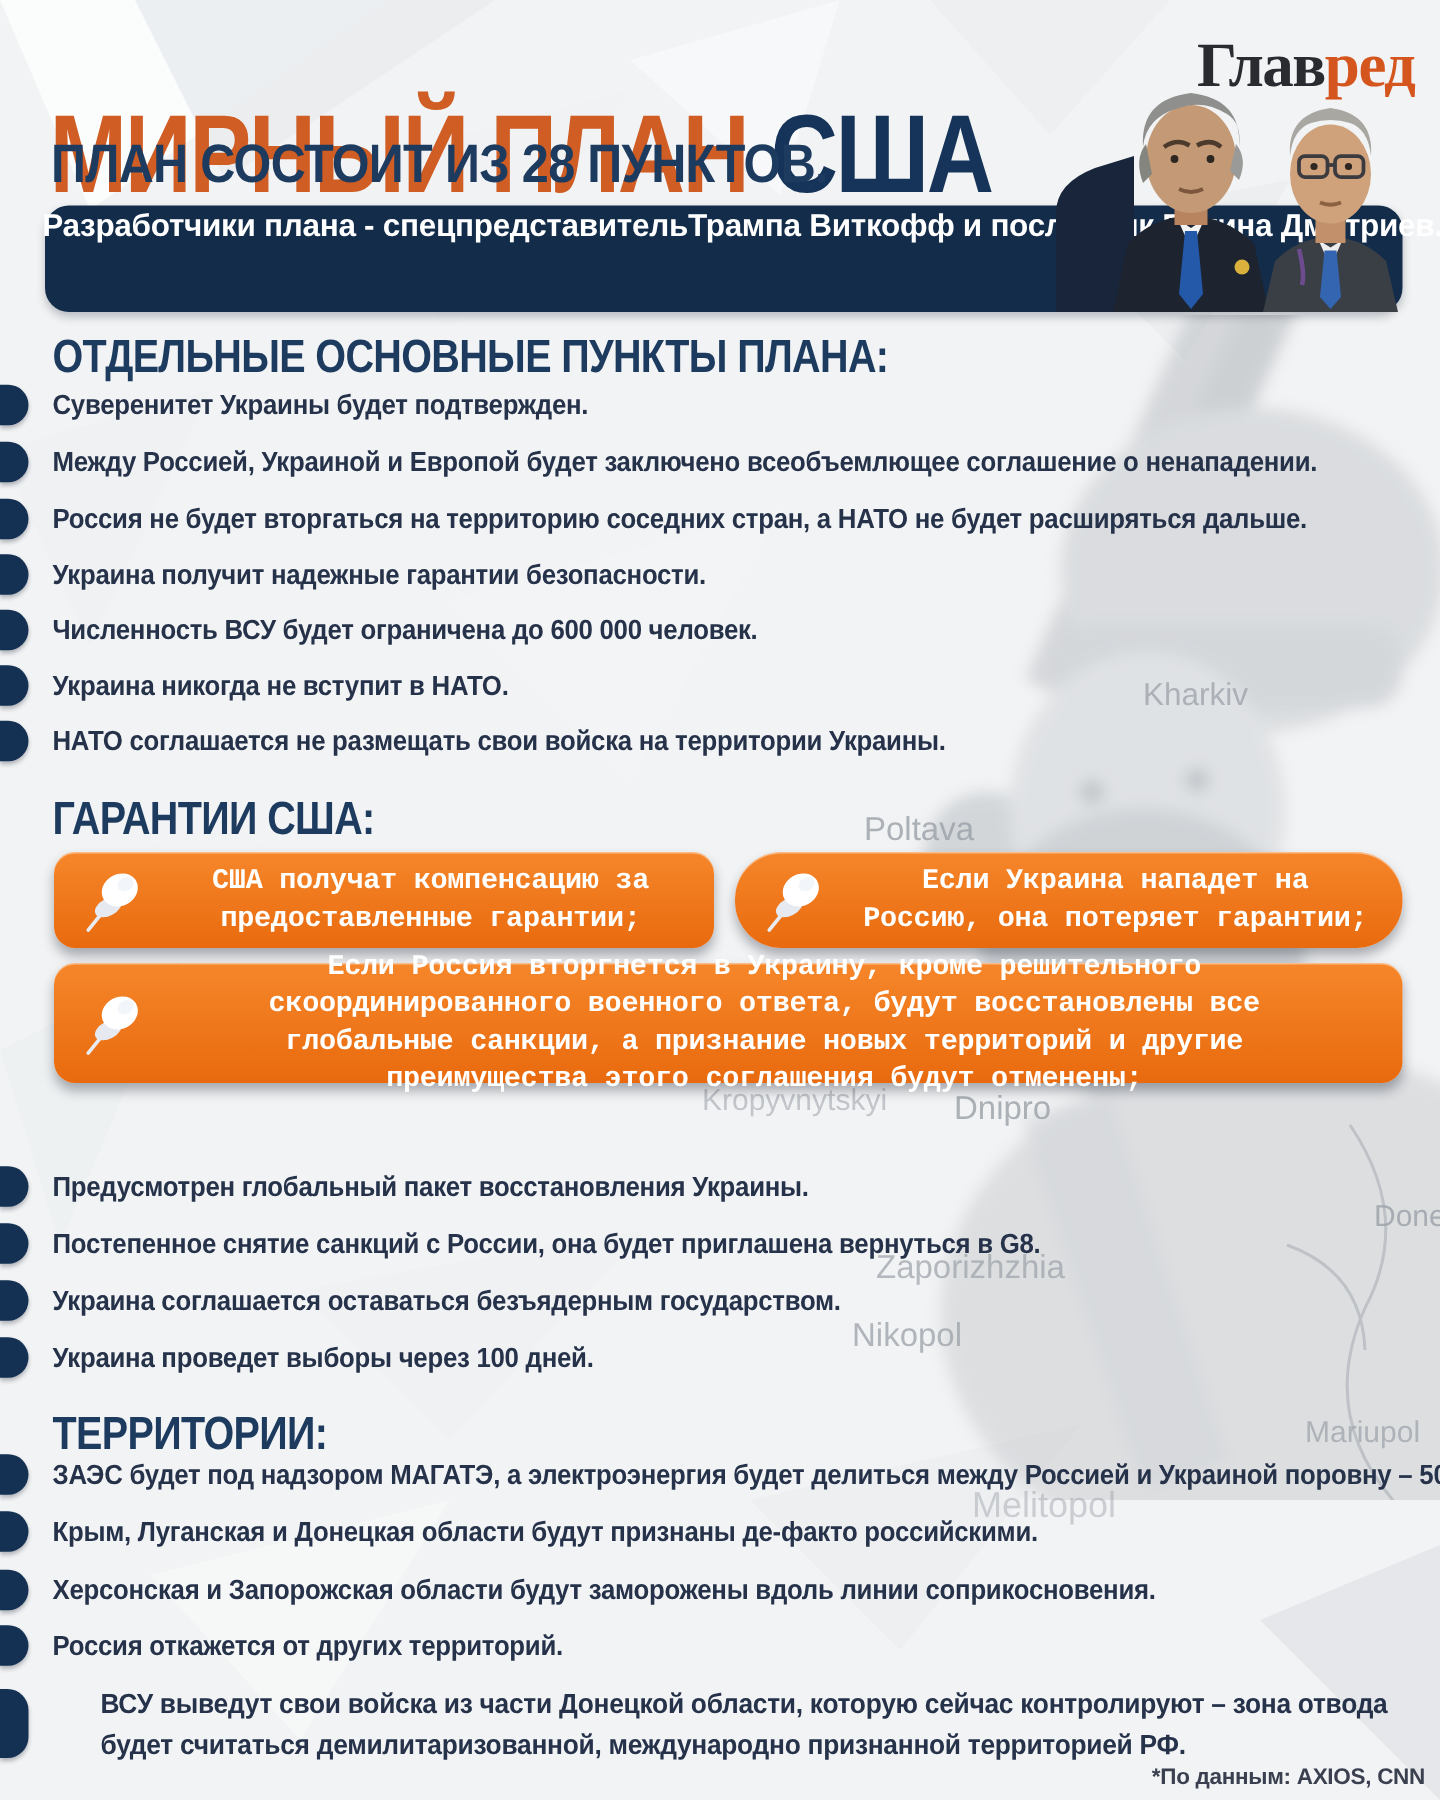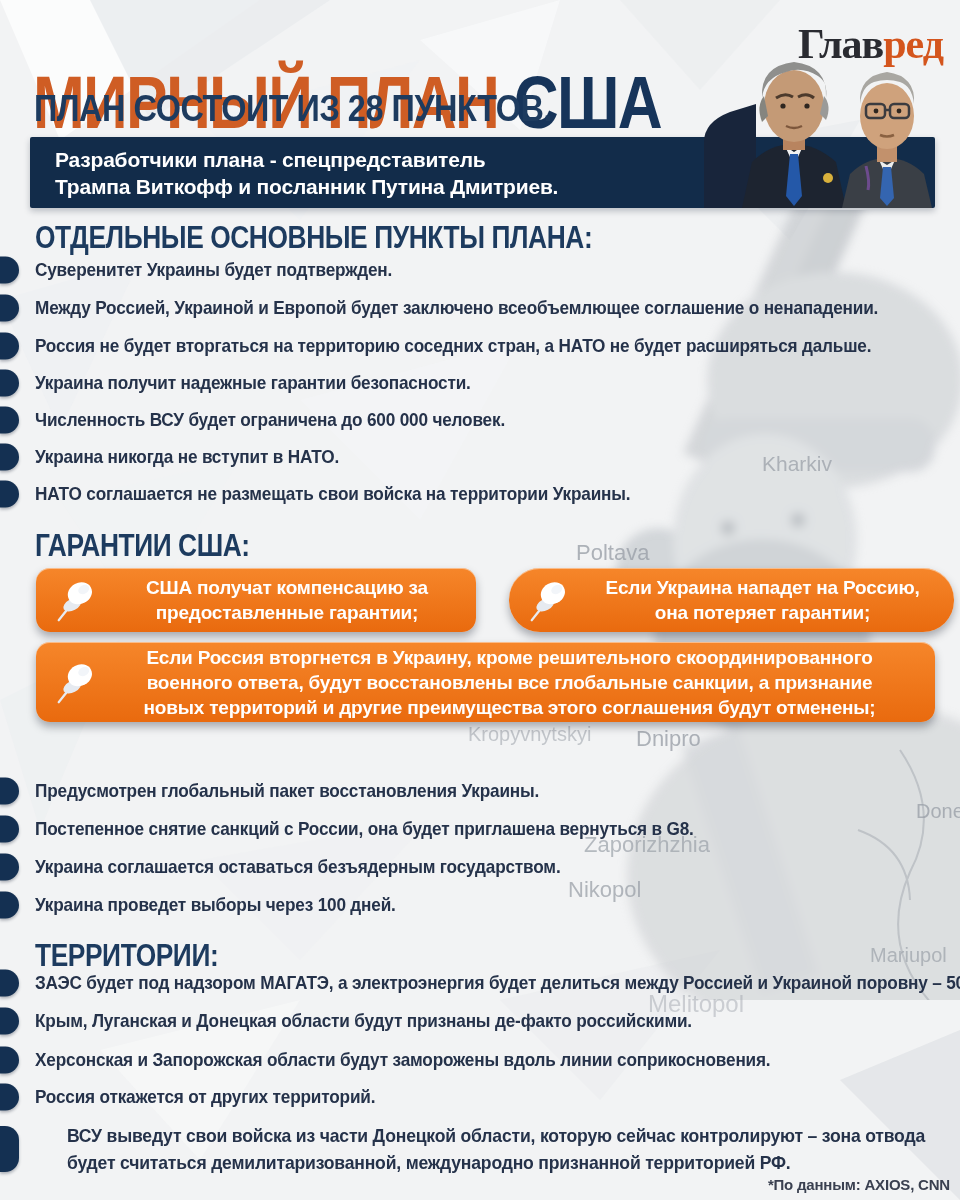--- a/index.html
+++ b/index.html
@@ -29,49 +29,49 @@
   .title{position:absolute;left:33px;top:16px;font-size:74px;line-height:1;font-weight:800;
          letter-spacing:-2px;transform:scaleX(.84);transform-origin:left top;white-space:nowrap;}
   .title .t-orange{color:var(--orange-title);}
   .title .t-navy{color:#16345a;}
   .subtitle{position:absolute;left:34px;top:88px;font-size:36px;font-weight:800;color:var(--navy);
             letter-spacing:-.5px;transform:scaleX(.9);transform-origin:left top;white-space:nowrap;}
   .logo{position:absolute;left:798px;top:20px;font-family:"Liberation Serif","DejaVu Serif",serif;
         font-size:42px;font-weight:700;letter-spacing:-1px;white-space:nowrap;}
   .logo .l-dark{color:var(--logo-dark);}
   .logo .l-orange{color:var(--logo-orange);}
-  .banner{position:absolute;left:30px;top:137px;width:905px;height:71px;border-radius:2px;
+  .banner{position:absolute;left:30px;top:137px;width:905px;height:71px;border-radius:16px;
           background:var(--banner-navy);box-shadow:0 3px 6px rgba(20,30,50,.25);
-          display:flex;flex-direction:column;justify-content:center;padding-left:25px;box-sizing:border-box;}
+          display:flex;flex-direction:row;justify-content:center;padding-left:25px;box-sizing:border-box;}
   .banner div{color:#fff;font-size:21px;font-weight:700;line-height:27px;letter-spacing:-.2px;white-space:nowrap;}
   .photos-svg{position:absolute;left:690px;top:46px;}
 
   
   .sec-h{position:absolute;left:35px;color:var(--navy);font-size:31px;font-weight:800;
          letter-spacing:-.5px;transform:scaleX(.85);transform-origin:left top;white-space:nowrap;}
 
   
   .row{position:absolute;left:0;width:960px;height:26px;display:flex;align-items:center;}
   .pill{position:absolute;left:0;top:50%;transform:translateY(-50%);width:19px;height:27px;
         background:var(--pill-navy);border-radius:0 14px 14px 0;box-shadow:0 2px 3px rgba(20,30,50,.3);}
   .row-text{display:inline-block;margin-left:35px;color:var(--body-text);font-size:18.5px;font-weight:700;
             letter-spacing:-.2px;white-space:nowrap;transform:scaleX(.93);transform-origin:left center;}
   .row.wrap{height:56px;padding-left:32px;}
   .row.wrap .pill{height:46px;}
   .row.wrap .row-text{white-space:normal;width:930px;line-height:27.5px;transform:scaleX(.95);}
 
   
   .obox{position:absolute;background:linear-gradient(180deg,var(--box-top) 0%,var(--box-bottom) 100%);
         border-radius:14px;box-shadow:0 5px 8px rgba(30,35,50,.35), inset 0 1px 0 rgba(255,255,255,.45);
-        display:flex;align-items:center;justify-content:flex-start;box-sizing:border-box;}
+        display:flex;align-items:center;justify-content:flex-start;box-sizing:border-box;font-family:Liberation Mono, monospace;}
   .obox .btxt{color:#fff;font-size:19px;font-weight:700;line-height:25px;letter-spacing:-.2px;
               text-align:center;padding:0 22px 0 84px;}
   .obox .pin{position:absolute;left:18px;top:50%;transform:translateY(-50%);}
   #gbox1{left:36px;top:568px;width:440px;height:64px;}
-  #gbox2{left:509px;top:568px;width:445px;height:64px;border-radius:31px;}
+  #gbox2{left:490px;top:568px;width:445px;height:64px;border-radius:31px;}
   #gbox3{left:36px;top:642px;width:899px;height:80px;}
   #gbox3 .btxt{padding:0 44px 0 92px;}
 
   .src{position:absolute;right:10px;top:1176px;font-size:15px;font-weight:700;color:#3a4050;letter-spacing:-.2px;}
 </style>
 </head>
 <body>
 
 <div class="page">
 

